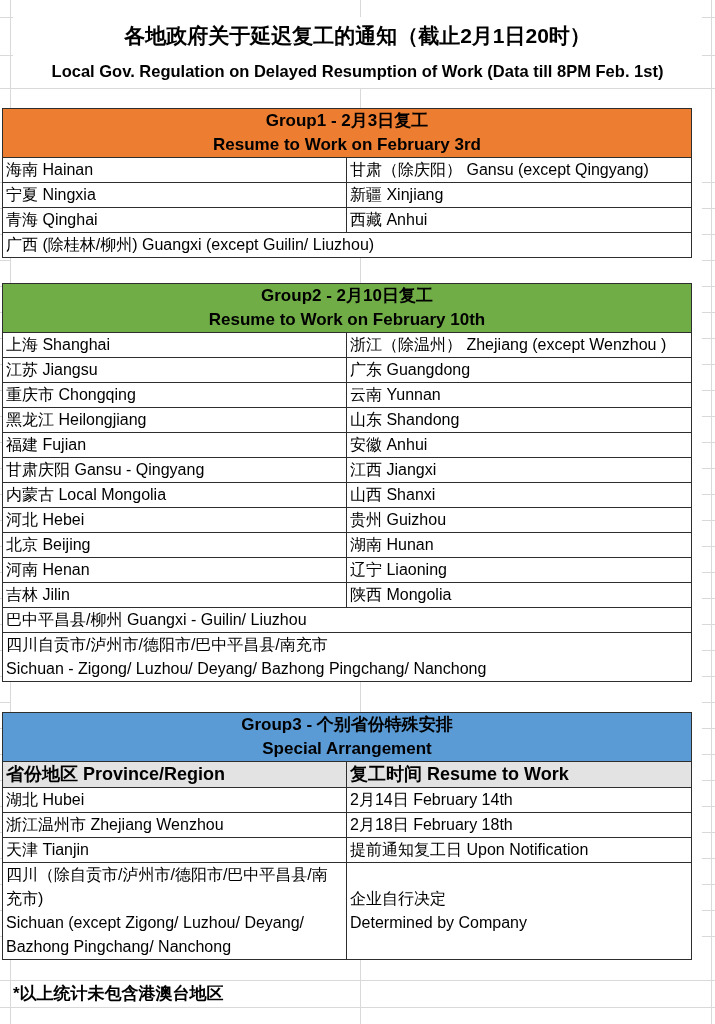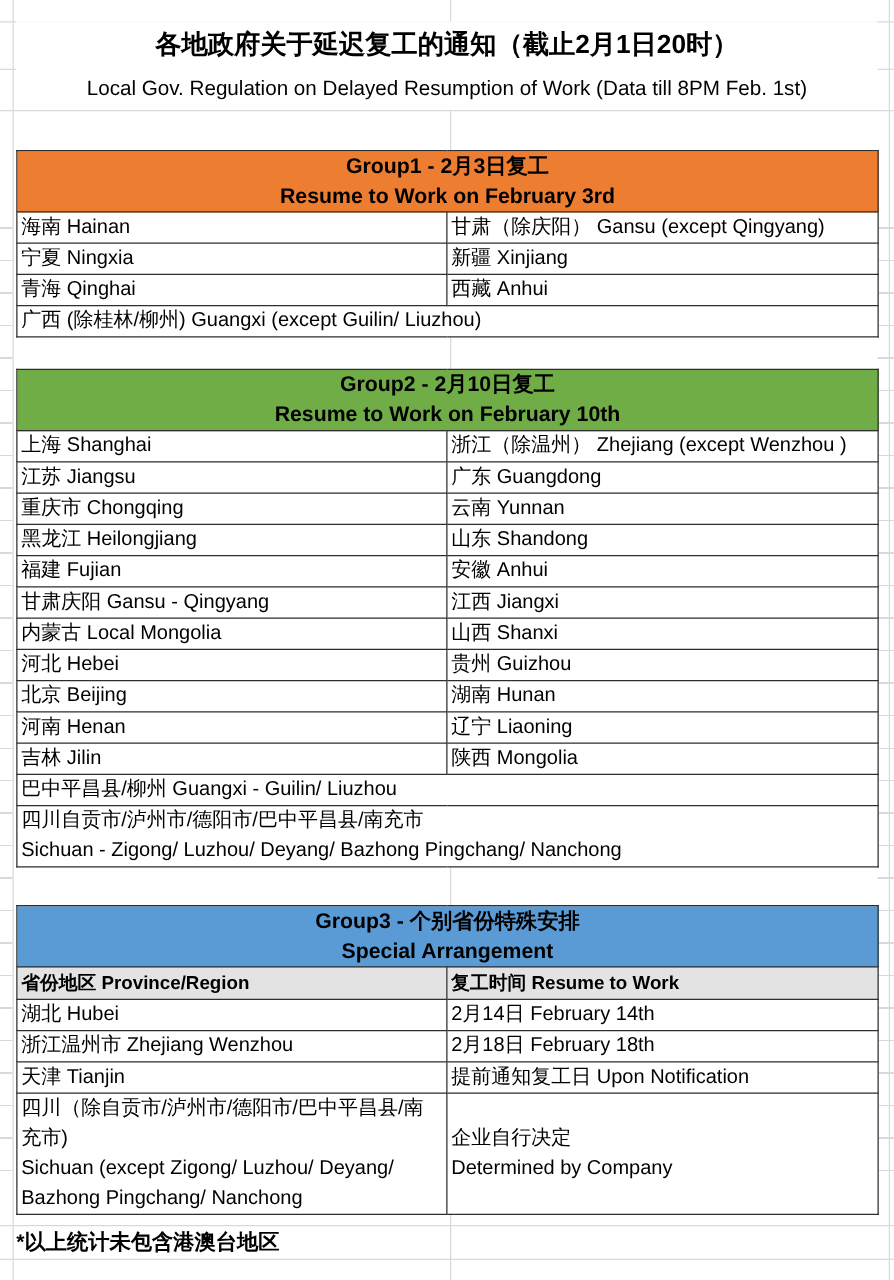--- a/index.html
+++ b/index.html
@@ -13,42 +13,42 @@
   .vline { position:absolute; top:0; width:1px; height:1024px; background:#d9d9d9; }
   .ticks { position:absolute; background:repeating-linear-gradient(to bottom, transparent 0, transparent 25px, #d9d9d9 25px, #d9d9d9 26px); }
 
   .title-row {
     position:absolute; left:13px; width:689px; top:17px; height:38px;
     background:#fff; font-weight:bold; font-size:21px; line-height:38px; text-align:center;
     white-space:nowrap;
   }
   .subtitle-row {
     position:absolute; left:13px; width:689px; top:55px; height:33px;
-    background:#fff; font-weight:normal; font-size:16.5px; line-height:33px; text-align:center;
+    background:#fff; font-weight:bold; font-size:16.5px; line-height:33px; text-align:center;
     white-space:nowrap;
   }
   table.grp {
-    position:absolute; left:13px; width:689px; background:#fff;
-    border-collapse:collapse; table-layout:fixed;margin-top:12px;
+    position:absolute; left:2px; width:689px; background:#fff;
+    border-collapse:collapse; table-layout:fixed;
   }
   .grp td, .grp th { border:1.5px solid #2e2e2e; padding:0 3px; vertical-align:middle; }
   .grp td {
     font-size:16px; font-weight:normal; text-align:left;
     height:24px; line-height:24px; white-space:pre-line; overflow:hidden;
   }
   th.gh { height:47px; padding:0; text-align:center; }
   th.gh div { font-weight:bold; font-size:17px; line-height:24px; }
   #g1 th.gh { background:#ED7D31; }
   #g2 th.gh { background:#70AD47; }
   #g3 th.gh { background:#5B9BD5; }
   #g1 { top:108px; }
   #g2 { top:283px; }
   #g3 { top:712px; }
   tr.subhead th {
-    background:#E3E3E3; text-align:left; font-size:15px; font-weight:bold;
+    background:#E3E3E3; text-align:left; font-size:18px; font-weight:bold;
     height:25px; line-height:25px;
   }
   .footnote {
     position:absolute; left:13px; top:980px; height:27px; line-height:27px;
     font-weight:bold; font-size:17px; white-space:nowrap;
   }
 </style>
 </head>
 <body>
 

